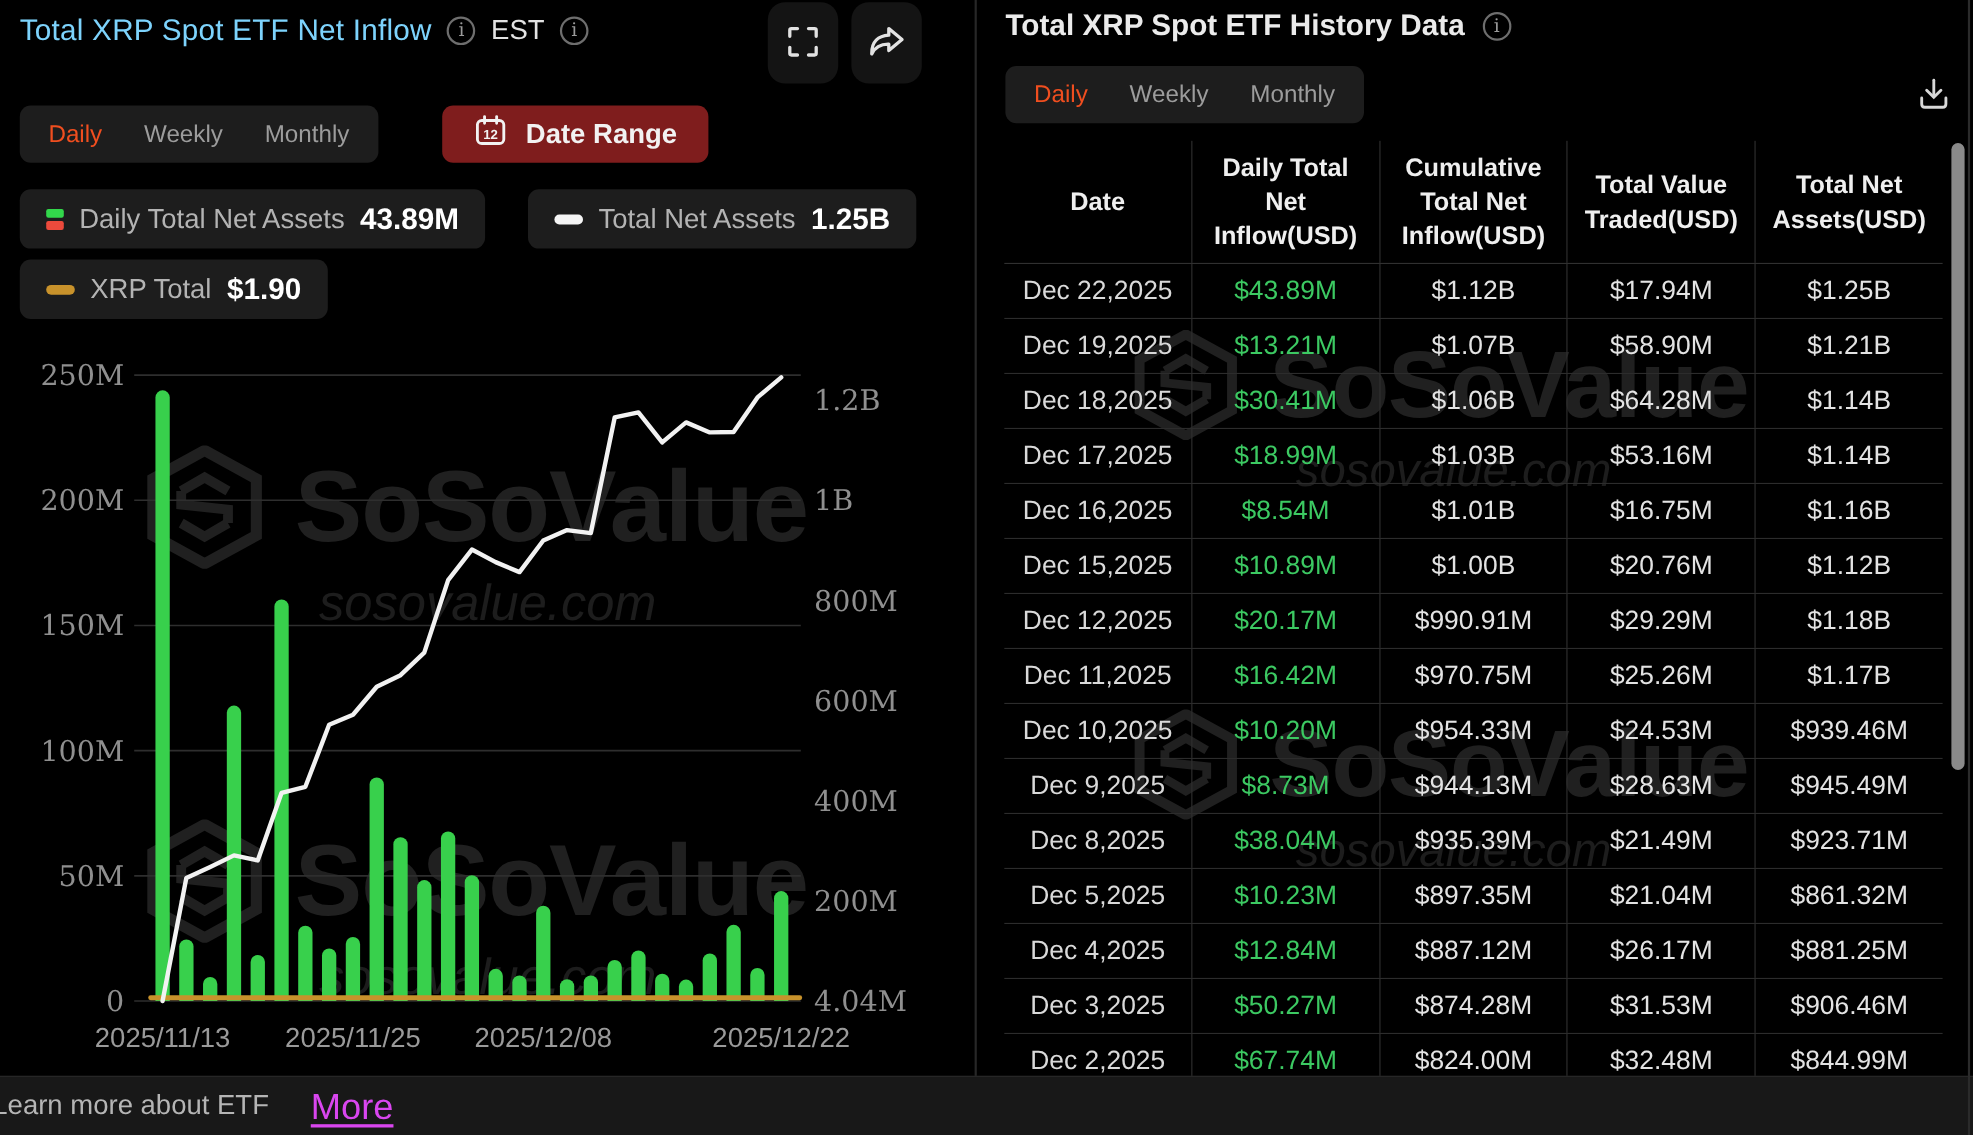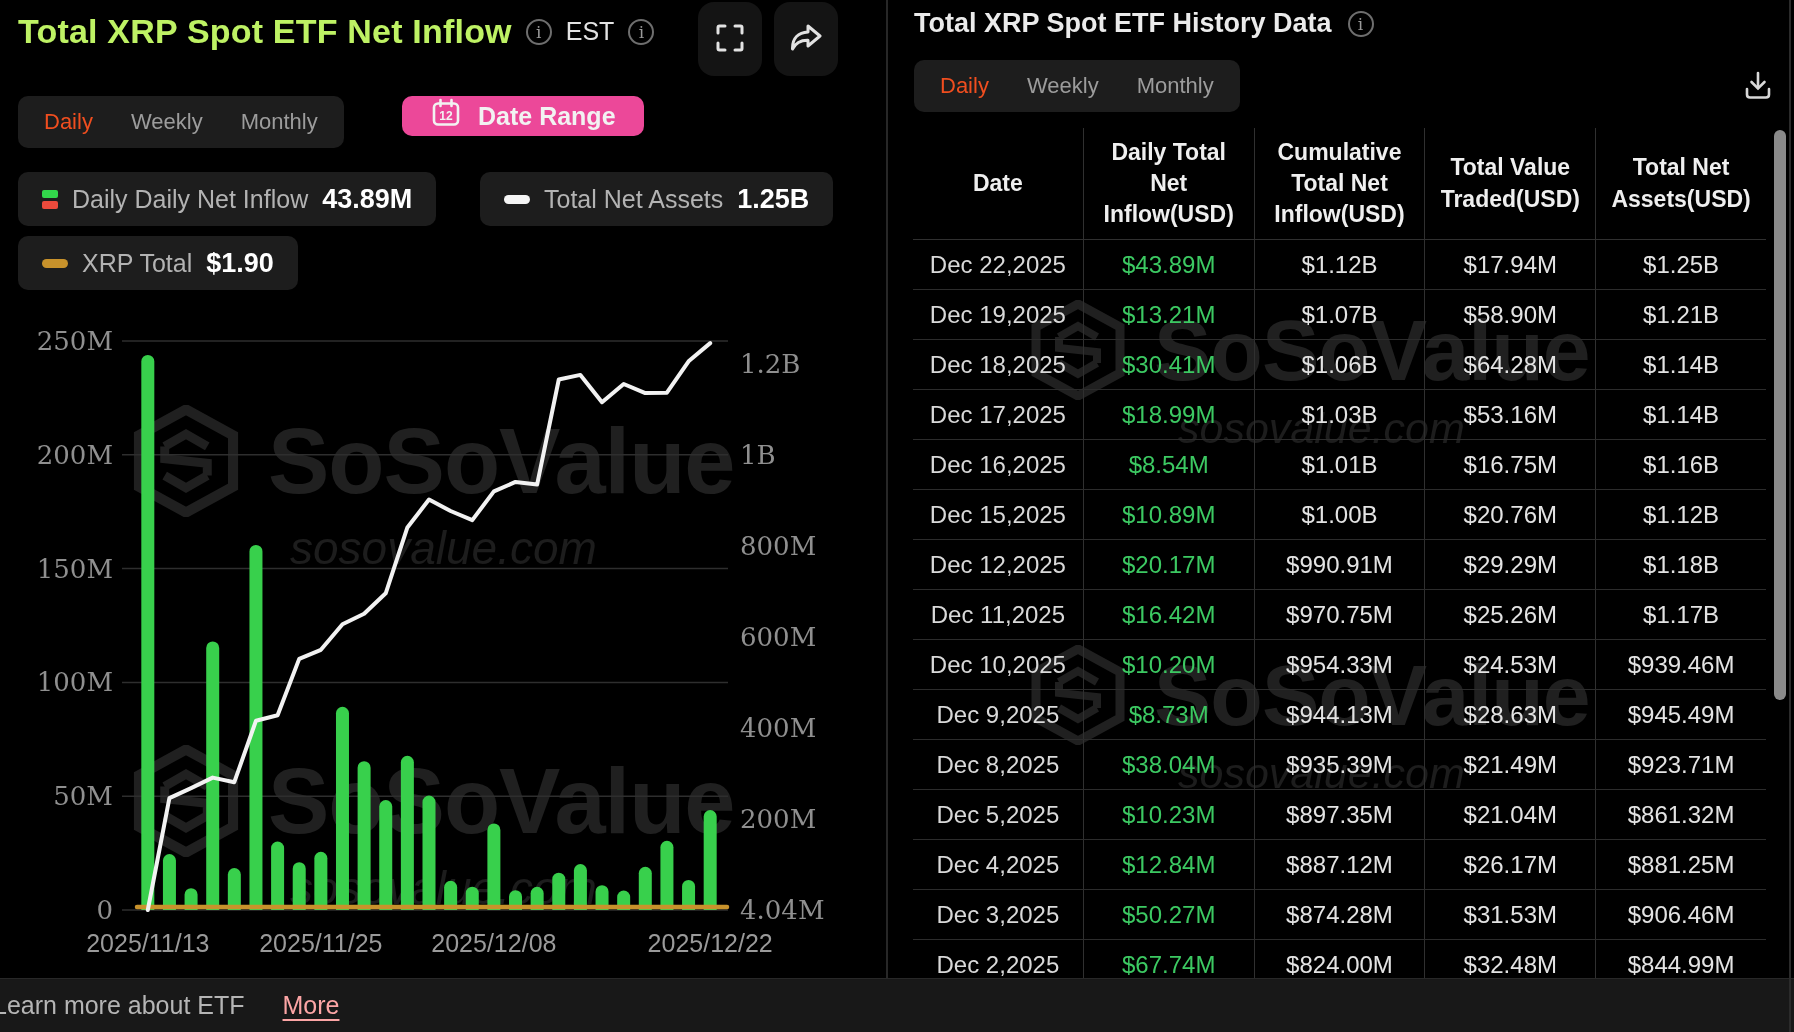--- a/index.html
+++ b/index.html
@@ -4,37 +4,37 @@
 <style>
   * { margin:0; padding:0; box-sizing:border-box; }
   html,body { background:#000; }
   body { font-family:"Liberation Sans", sans-serif; }
   .page { position:relative; width:1794px; height:1032px; background:#000; overflow:hidden; color:#e8e8e8; }
 
   
   .left-panel { position:absolute; left:0; top:0; width:886px; height:1032px; }
 
   .title-row { position:absolute; left:18px; top:12px; display:flex; align-items:center; gap:14px; z-index:3;}
-  .page-title { font-size:34px; font-weight:700; color:#bef264; letter-spacing:.2px; }
+  .page-title { font-size:27px; font-weight:400; color:#7dd3fc; letter-spacing:.2px; }
   .info-i { display:inline-flex; width:26px; height:26px; border:2px solid #6e6e6e; border-radius:50%;
             align-items:center; justify-content:center; color:#9a9a9a; font-size:17px; font-family:"DejaVu Serif",serif; }
   .info-i::before { content:"i"; }
   .est-label { font-size:25px; color:#e3e3e3; font-weight:500; }
 
   .icon-btn { position:absolute; top:2px; width:64px; height:74px; background:#141414; border:none;
               border-radius:16px; display:flex; align-items:center; justify-content:center; cursor:pointer; z-index:3;}
   .btn-fullscreen { left:698px; }
   .btn-share { left:774px; }
 
   .controls-row { position:absolute; left:0; top:96px; width:886px; height:52px; z-index:3;}
   .tab-group { position:absolute; left:18px; top:0; height:52px; background:#1d1d1d; border-radius:10px;
                display:inline-flex; align-items:center; padding:0 26px; gap:38px; }
   .tab { font-size:22px; color:#9c9c9c; cursor:pointer; white-space:nowrap; }
   .tab.active { color:#f04e1f; }
-  .date-range { position:absolute; left:402px; top:0; height:40px; background:#ec4899; border:none; border-radius:10px;
+  .date-range { position:absolute; left:402px; top:0; height:52px; background:#7f1d1d; border:none; border-radius:10px;
                 display:inline-flex; align-items:center; padding:0 28px; gap:16px; cursor:pointer; }
   .date-range span { font-size:25px; font-weight:700; color:#f2f2f2; }
 
   .legend { position:absolute; left:0; top:0; width:886px; z-index:3;}
   .pill { position:absolute; height:54px; background:#1d1d1d; border-radius:10px; display:inline-flex;
           align-items:center; padding:0 24px; gap:14px; white-space:nowrap; }
   .pill .lab { font-size:25px; color:#b3b3b3; }
   .pill .val { font-size:27px; font-weight:700; color:#ffffff; }
   .pill1 { left:18px; top:172px; }
   .pill2 { left:480px; top:172px; }
@@ -58,21 +58,21 @@
   .wm svg { display:block; }
 
   
   .v-divider { position:absolute; left:886px; top:0; width:2px; height:1032px; background:#272727; z-index:2; }
   .scroll-track { position:absolute; left:1789px; top:0; width:2px; height:1032px; background:#2b2b2b; z-index:6; }
   .scroll-thumb { position:absolute; left:1774px; top:130px; width:12px; height:570px; background:#8a8a8a;
                   border-radius:6px; z-index:7; }
   .footer { position:absolute; left:0; top:978px; width:1794px; height:54px; background:#181818;
             border-top:1px solid #282828; display:flex; align-items:center; z-index:5; }
   .footer .f-text { font-size:25px; color:#b5b5b5; margin-left:-7px; }
-  .footer .f-link { font-size:25px; color:#fca5a5; text-decoration:underline; text-underline-offset:5px; margin-left:38px; cursor:pointer; }
+  .footer .f-link { font-size:33px; color:#d946ef; text-decoration:underline; text-underline-offset:5px; margin-left:38px; cursor:pointer; }
 
   
   .right-panel { position:absolute; left:888px; top:0; width:906px; height:1032px;text-decoration:underline; }
   .rp-title-row { position:absolute; left:26px; top:8px; display:flex; align-items:center; gap:16px; z-index:3;}
   .rp-title { font-size:27px; font-weight:700; color:#ebebeb; }
   .rp-tabs { position:absolute; left:26px; top:60px; z-index:3;}
   .dl-btn { position:absolute; left:846px; top:62px; width:48px; height:48px; background:transparent; border:none;
             display:flex; align-items:center; justify-content:center; cursor:pointer; z-index:3; }
 
   .h-table { position:absolute; left:25px; top:128px; width:853px; z-index:1; }
@@ -136,21 +136,21 @@
         <span>Date Range</span>
       </button>
     </div>
 
     <div class="legend">
       <div class="pill pill1">
         <span class="sq-icon">
           <i style="background:#32d74b"></i>
             <i style="background:#ec4a3c"></i>
         </span>
-        <span class="lab">Daily Daily Net Inflow</span>
+        <span class="lab">Daily Total Net Assets</span>
         <span class="val">43.89M</span>
       </div>
       <div class="pill pill2">
         <span class="dash-icon" style="background:#f5f5f5"></span>
         <span class="lab">Total Net Assets</span>
         <span class="val">1.25B</span>
       </div>
       <div class="pill pill3">
         <span class="dash-icon" style="background:#c8922b"></span>
         <span class="lab">XRP Total</span>

